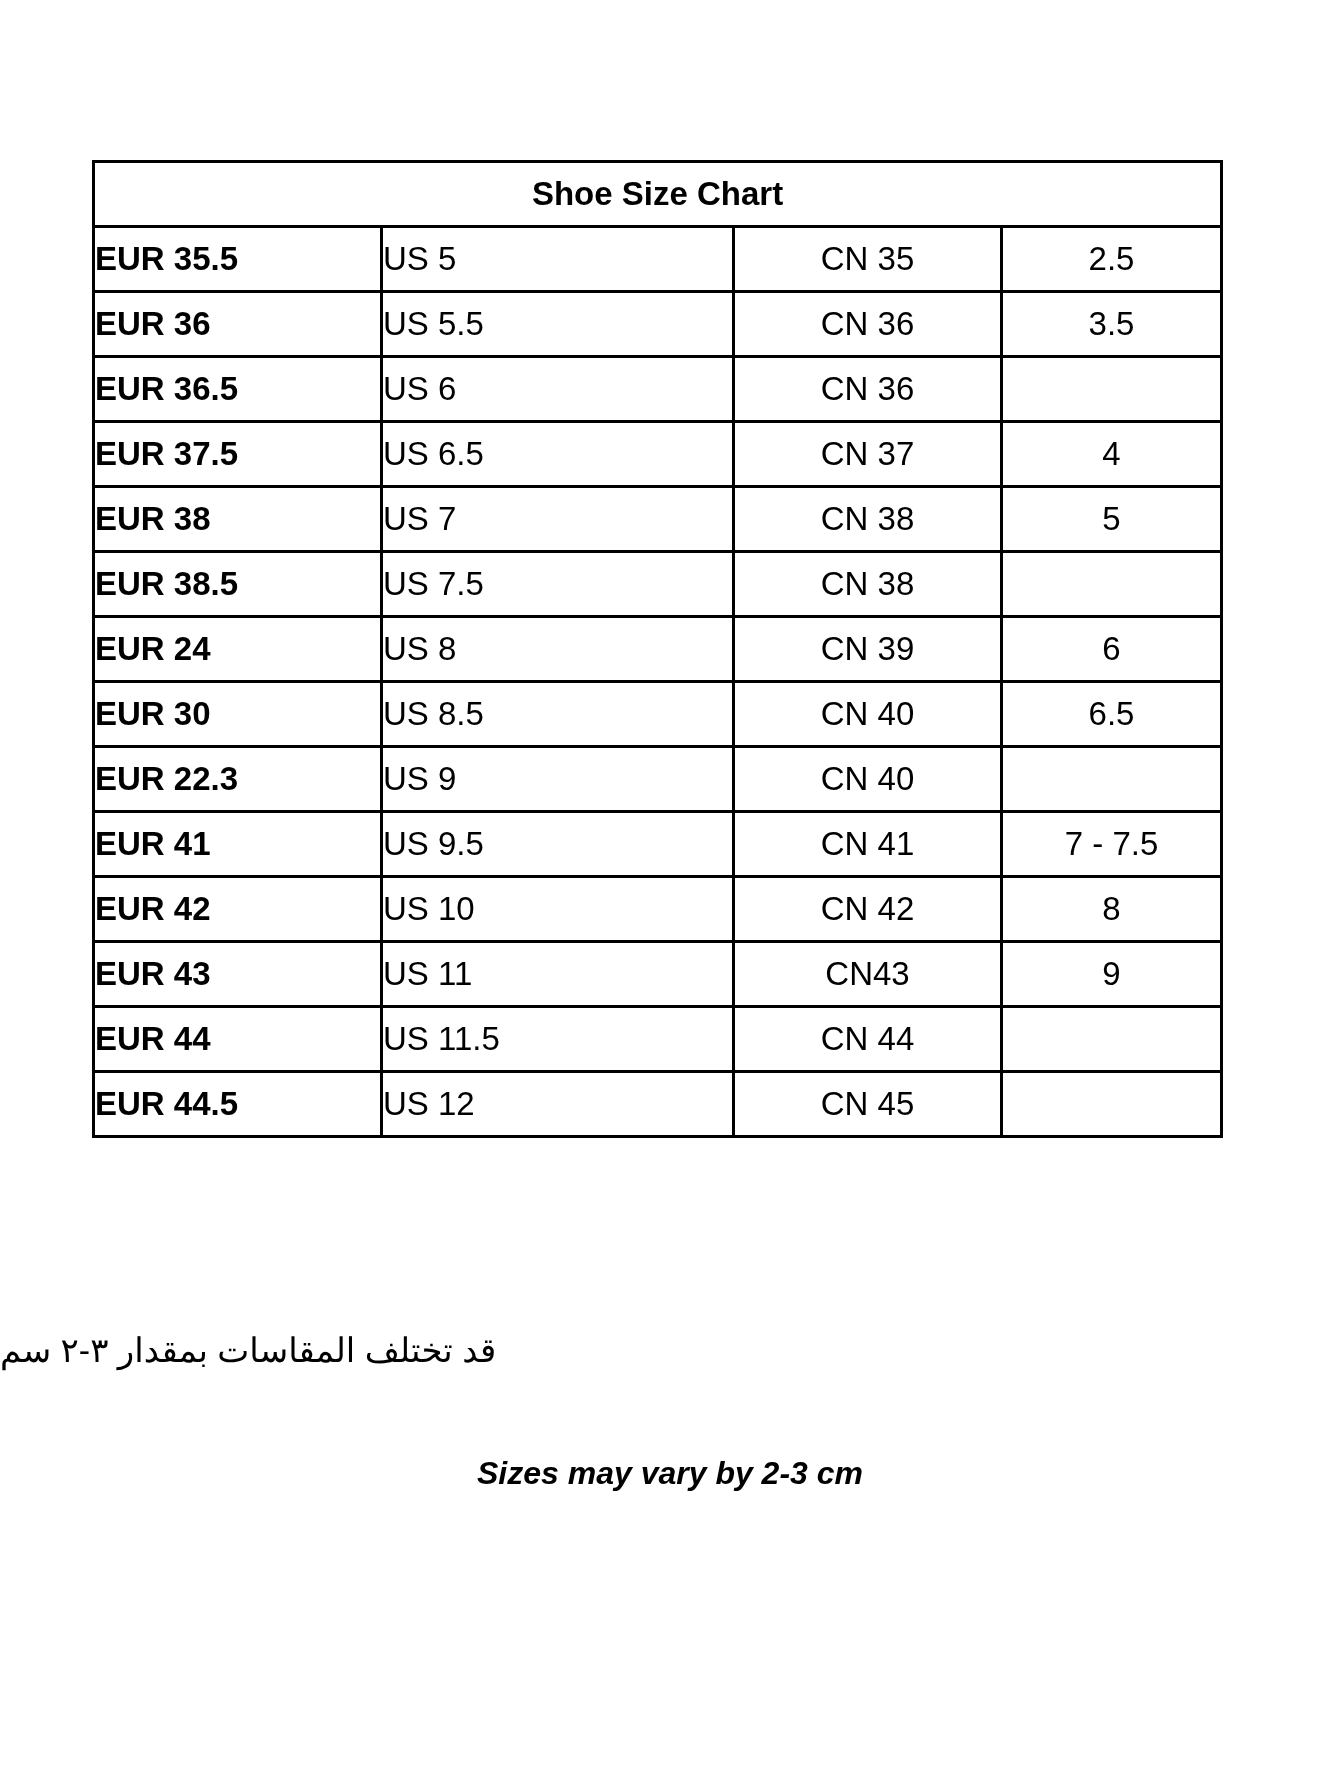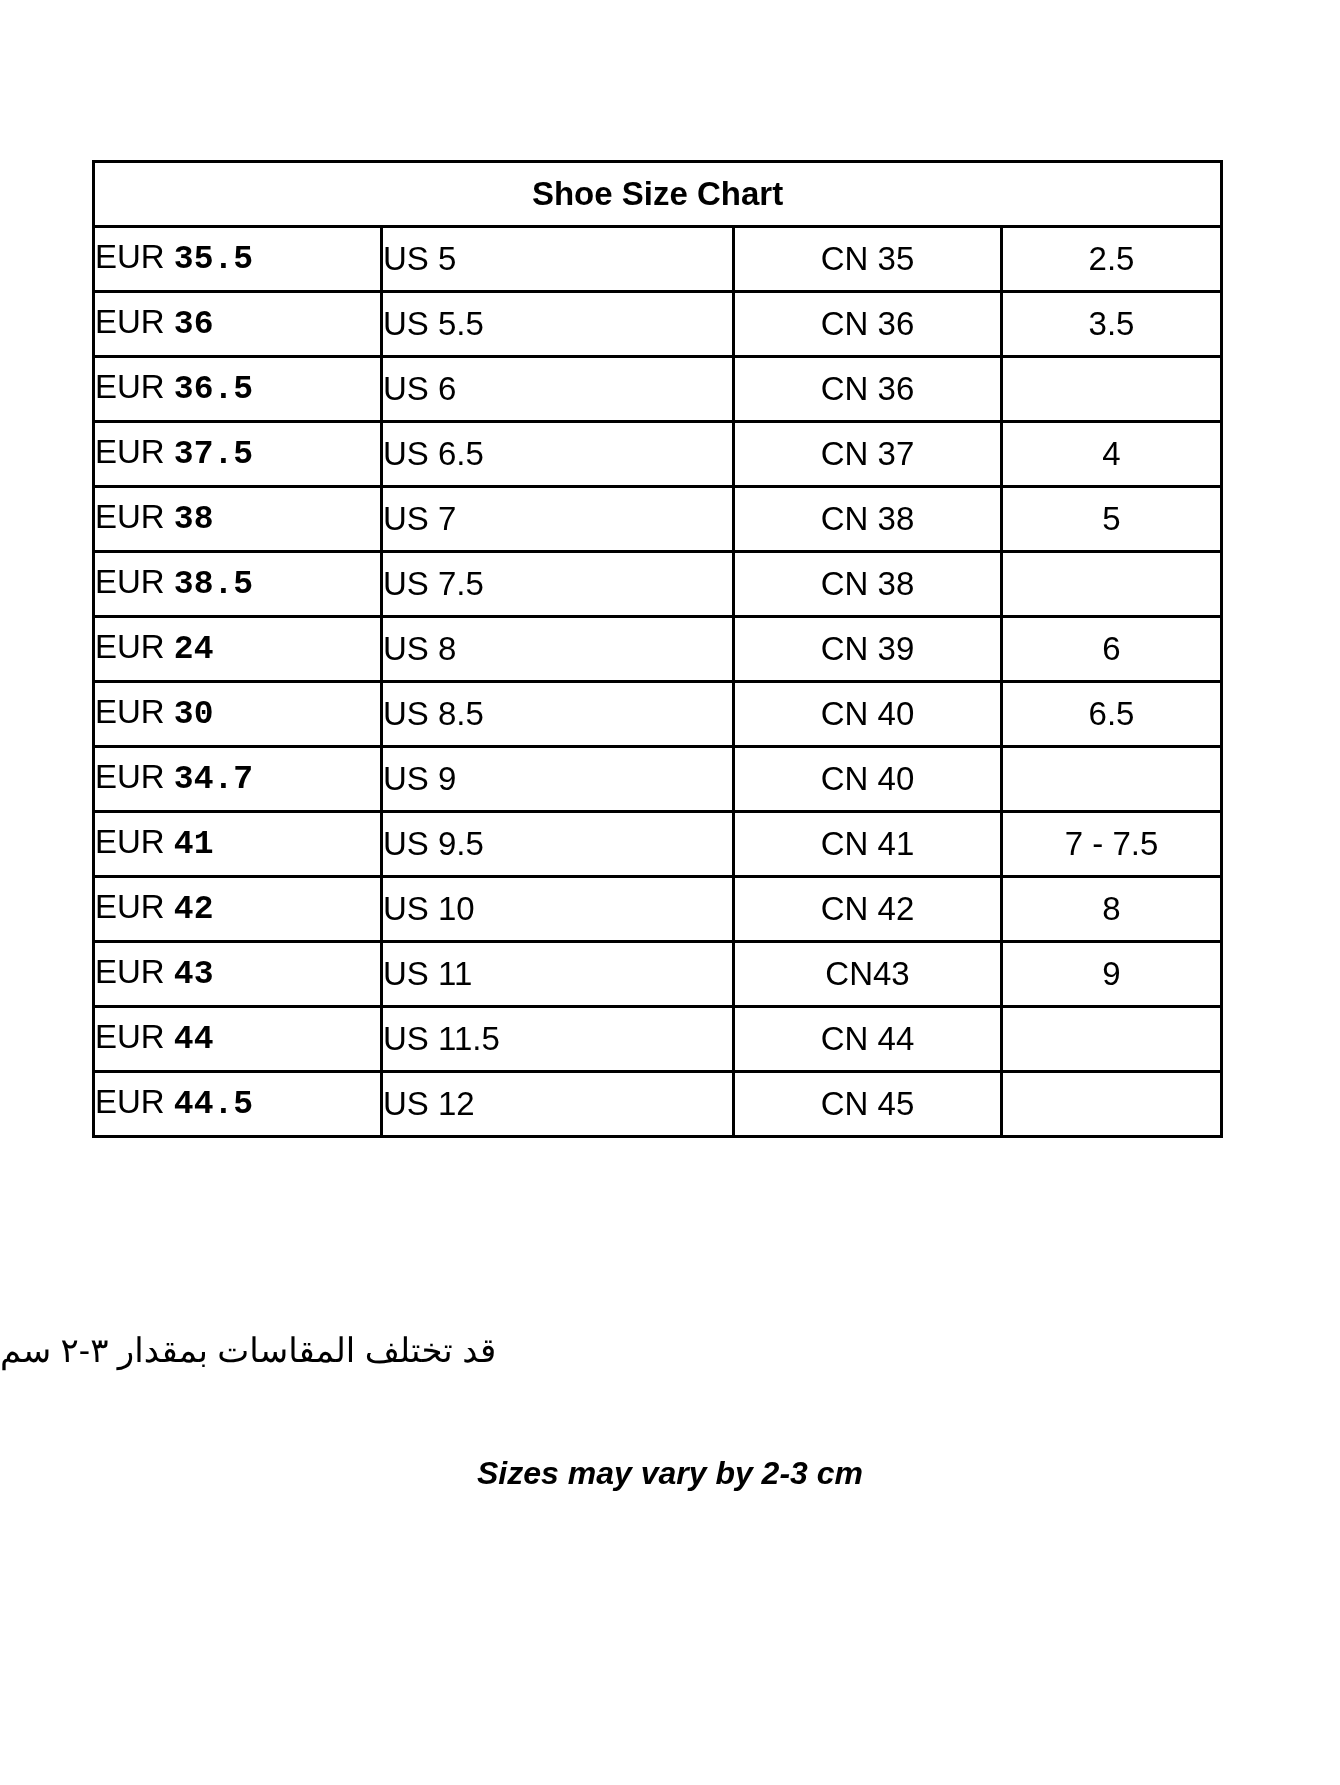--- a/index.html
+++ b/index.html
@@ -54,25 +54,24 @@
     height: 66px;
   }
   .cell-left {
     text-align: left;
     padding-left: 16px;
   }
   .cell-center {
     text-align: center;
   }
   .pre {
-    font-weight: normal;
+    font-weight: bold;
   }
   .val {
     font-weight: bold;
-    font-family: Liberation Mono, monospace;
   }
   
   col.c-eur { width: 288px; }
   col.c-us  { width: 352px; }
   col.c-cn  { width: 268px; }
   col.c-uk  { width: 220px; }
 
   .note-ar {
     position: absolute;
     left: 0;
@@ -155,21 +154,21 @@
           <td class="cell-center">CN 39</td>
           <td class="cell-center">6</td>
         </tr>
         <tr>
           <td class="cell-left"><span class="pre">EUR </span><span class="val">30</span></td>
           <td class="cell-left">US 8.5</td>
           <td class="cell-center">CN 40</td>
           <td class="cell-center">6.5</td>
         </tr>
         <tr>
-          <td class="cell-left"><span class="pre">EUR </span><span class="val">34.7</span></td>
+          <td class="cell-left"><span class="pre">EUR </span><span class="val">22.3</span></td>
           <td class="cell-left">US 9</td>
           <td class="cell-center">CN 40</td>
           <td class="cell-center"></td>
         </tr>
         <tr>
           <td class="cell-left"><span class="pre">EUR </span><span class="val">41</span></td>
           <td class="cell-left">US 9.5</td>
           <td class="cell-center">CN 41</td>
           <td class="cell-center">7 - 7.5</td>
         </tr>

